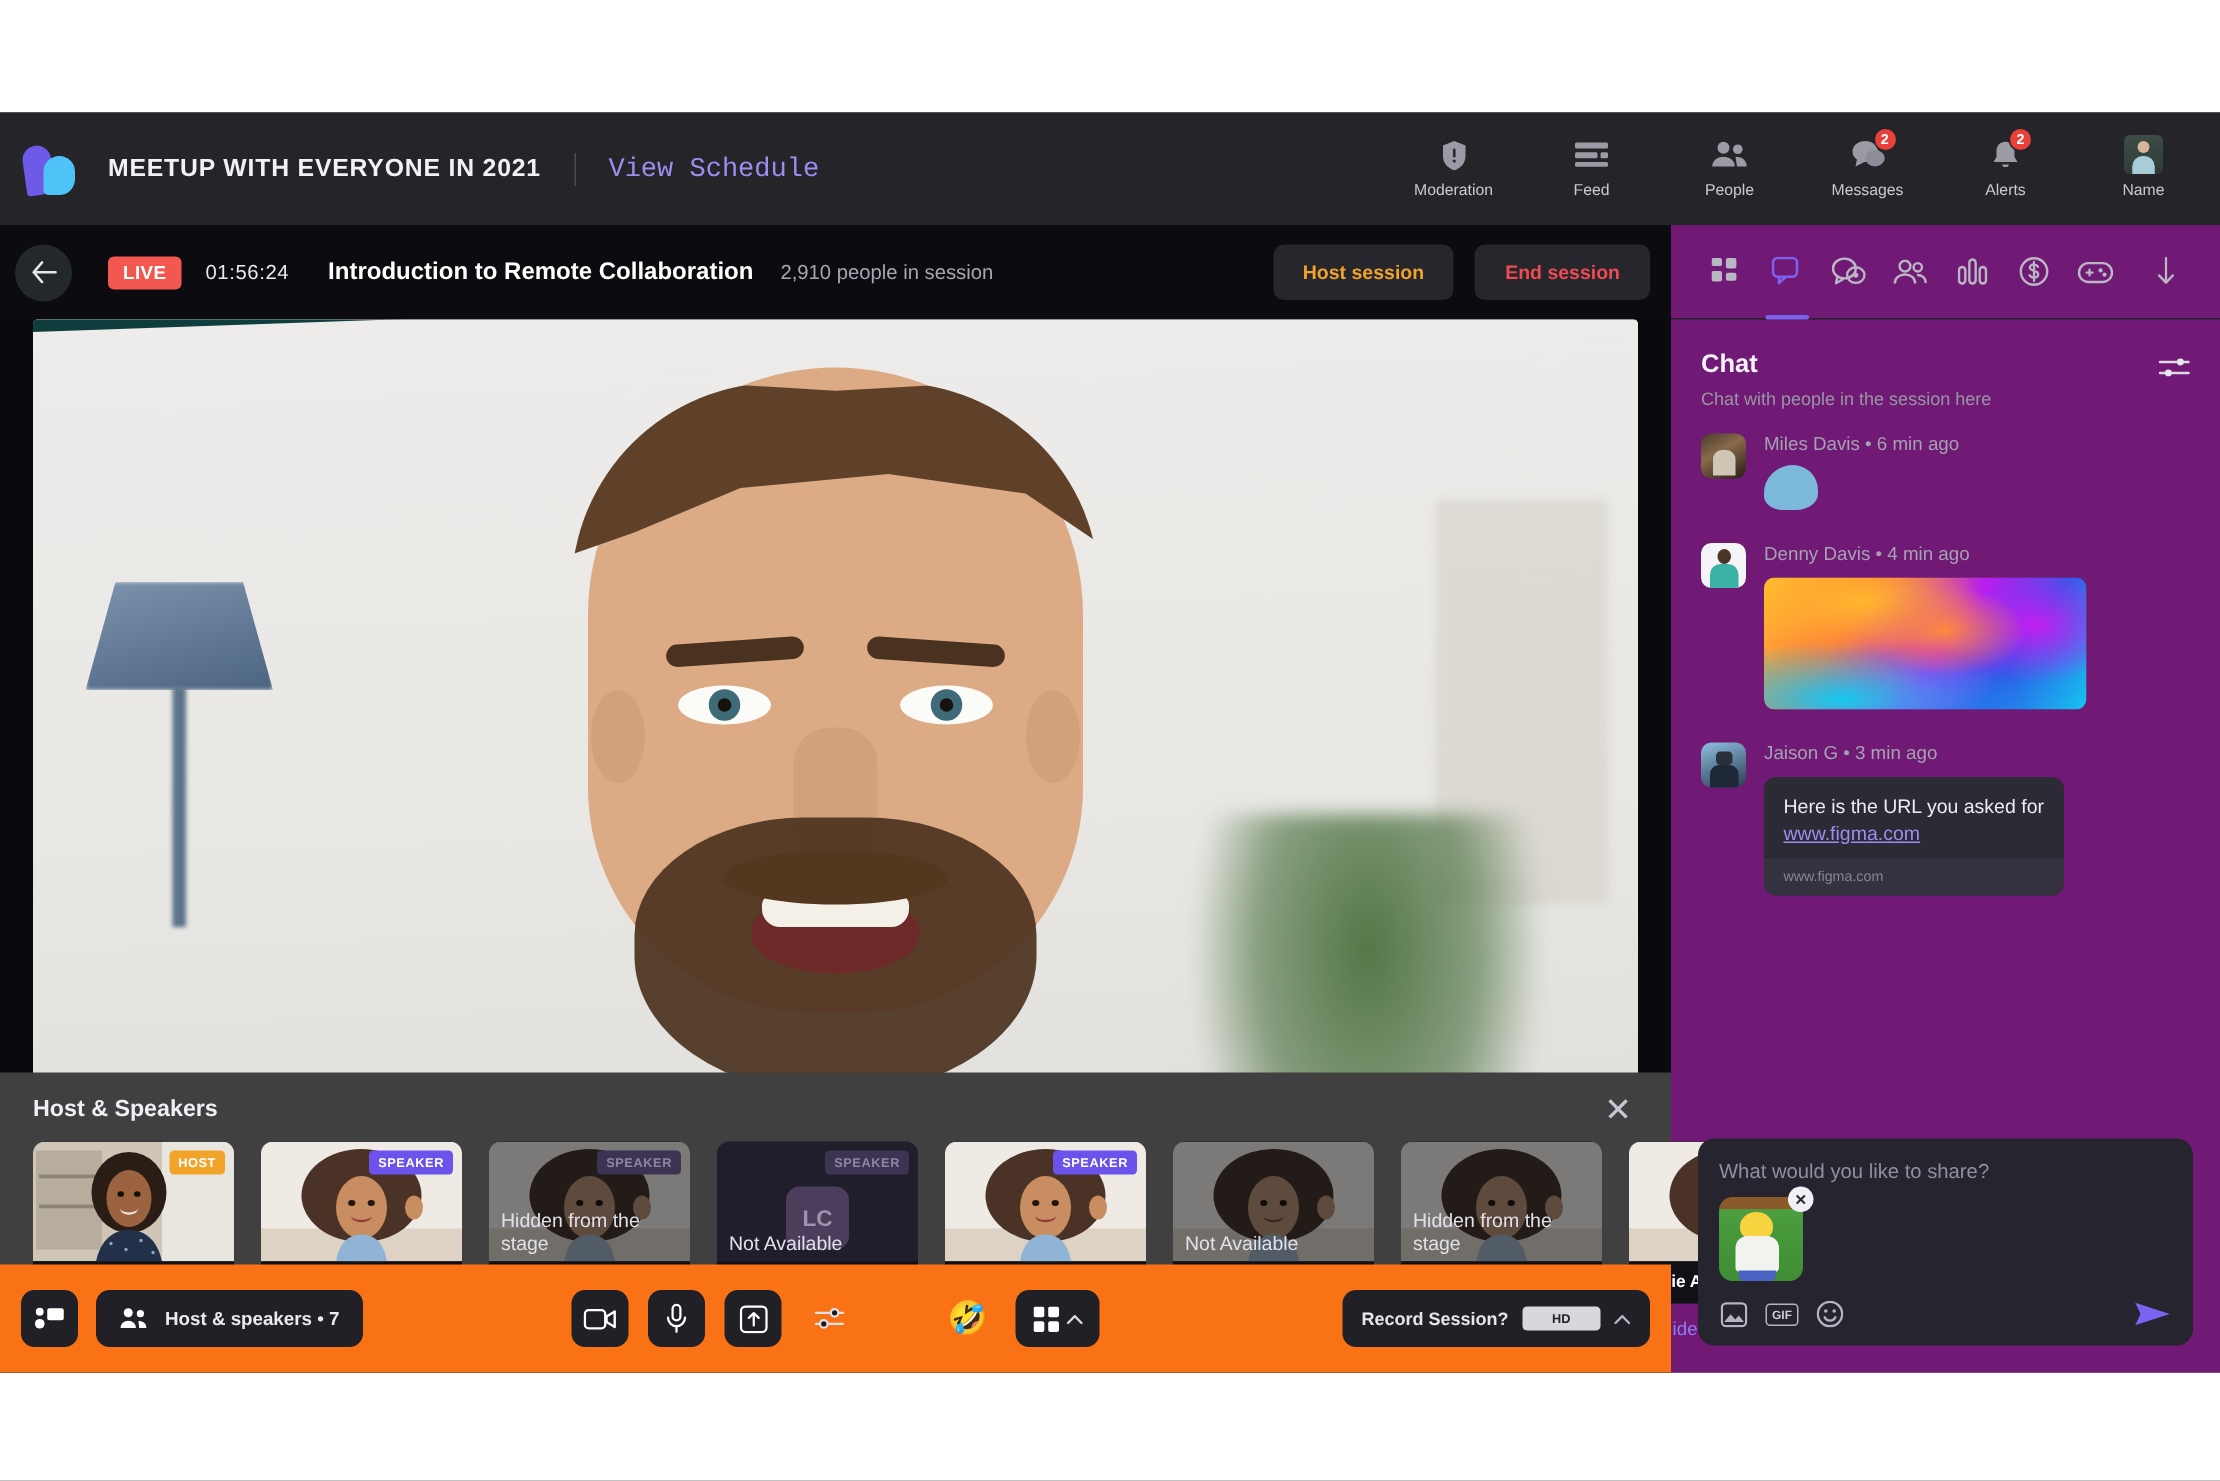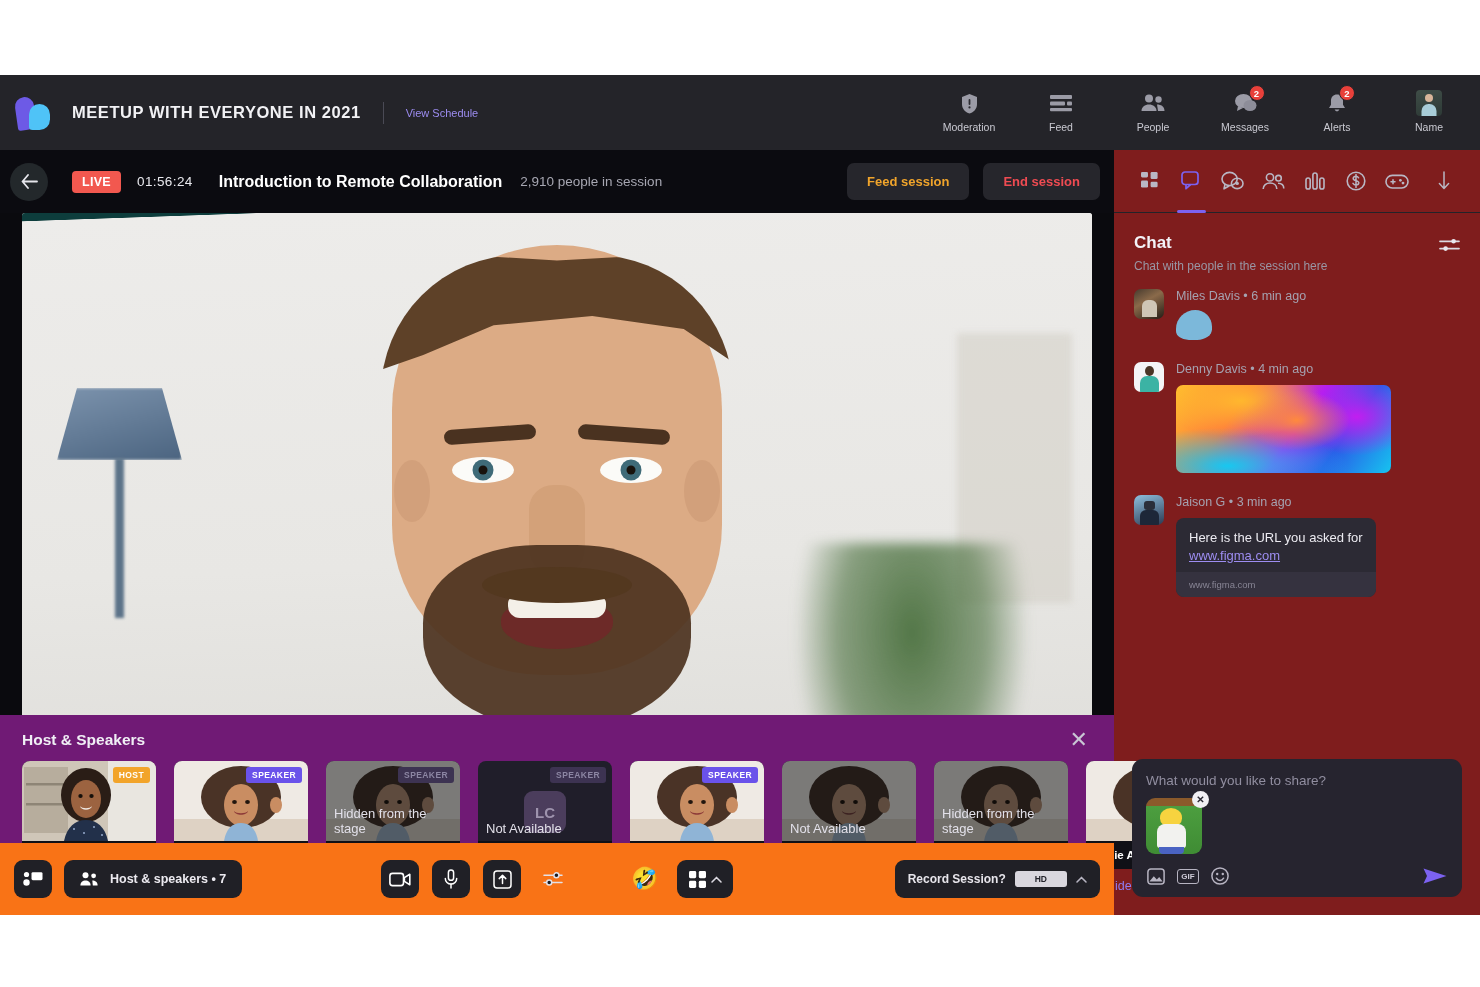--- a/index.html
+++ b/index.html
@@ -21,21 +21,21 @@
     background:#6d5ae6; border-radius:11px 11px 11px 3px; transform:rotate(-8deg);
   }
   .logo .drop-b {
     position:absolute; left:15px; top:11px; width:21px; height:26px;
     background:#4fc3f7; border-radius:12px 12px 12px 4px;
   }
   .brand-title {
     font-size:16.5px; font-weight:bold; color:#f2f2f5; letter-spacing:0.55px;
   }
   .nav-sep { width:1px; height:22px; background:#4a4a55; margin:0 22px; }
-  .view-schedule { font-size:11px; color:#9d8df1; cursor:pointer; }
+  .view-schedule { font-size:18px; color:#9d8df1; cursor:pointer;font-family:Liberation Mono, monospace; }
   .topnav-spacer { flex:1; }
 
   .nav-items { display:flex; align-items:flex-end; gap:34px; }
   .nav-item { display:flex; flex-direction:column; align-items:center; gap:7px; cursor:pointer; position:relative; width:58px; }
   .nav-item .ni-icon { height:22px; display:flex; align-items:center; justify-content:center; position:relative; }
   .nav-item .ni-label { font-size:10.5px; color:#c9c9d1; white-space:nowrap; }
   .badge {
     position:absolute; top:-7px; right:-8px; min-width:16px; height:16px; border-radius:8px;
     background:#e8403a; color:#fff; font-size:9.5px; font-weight:bold;
     display:flex; align-items:center; justify-content:center; padding:0 4px;
@@ -133,21 +133,21 @@
     position:absolute; left:50%; transform:translateX(-50%); top:300px; width:268px; height:185px;
     background:#4d3420; border-radius:44% 44% 52% 52%; opacity:0.93;
   }
   .mouth { position:absolute; left:50%; transform:translateX(-50%); top:352px; width:112px; height:52px; background:#6d2a28; border-radius:50% 50% 55% 55%; z-index:3; }
   .teeth { position:absolute; left:50%; transform:translateX(-50%); top:352px; width:98px; height:21px; background:#f4f0e8; border-radius:6px 6px 12px 12px; z-index:4; }
   .stache { position:absolute; left:50%; transform:translateX(-50%); top:322px; width:150px; height:36px; background:#53381f; border-radius:50%; z-index:5; }
 
   
   .tray {
     position:absolute; left:0; right:0; bottom:0; height:200px;
-    background:#701a75; padding:14px 0 0 0;
+    background:#404040; padding:14px 0 0 0;
   }
   .tray-head { display:flex; align-items:center; padding:0 22px 10px 22px; }
   .tray-title { font-size:15.5px; font-weight:bold; color:#f0eff5; }
   .tray-head-spacer { flex:1; }
   .tray-close { font-size:22px; color:#c9c6d4; cursor:pointer; line-height:1; padding:0 4px; }
 
   .tray-scroll { display:flex; gap:18px; padding:0 22px; align-items:flex-start; }
   .thumb-cell { width:134px; flex:0 0 134px; }
   .thumb-card { width:134px; height:108px; border-radius:8px; overflow:hidden; position:relative; background:#1a1822; }
   .thumb-media { position:absolute; left:0; right:0; top:0; height:80px; overflow:hidden; }
@@ -212,21 +212,21 @@
     gap:9px; padding:0 13px; cursor:pointer; font-size:12px; font-weight:bold; color:#e7e5eb;
   }
   .hd-badge {
     background:#d9d7de; color:#22222a; font-size:8.5px; font-weight:bold;
     padding:3px 20px; border-radius:3px;
   }
   .emoji-react { font-size:22px; cursor:pointer; line-height:1; }
   .gap-lg { width:28px; }
 
   
-  .rpanel { flex:1; background:#7f1d1d; display:flex; flex-direction:column; min-width:0; }
+  .rpanel { flex:1; background:#701a75; display:flex; flex-direction:column; min-width:0; }
   .rtabs {
     height:63px; flex:0 0 63px; display:flex; align-items:center; gap:0; padding:0 16px;
     border-bottom:1px solid #232329;
   }
   .rtab {
     width:41px; height:63px; display:flex; align-items:center; justify-content:center;
     cursor:pointer; position:relative;
   }
   .rtab.active::after {
     content:""; position:absolute; left:6px; right:6px; bottom:0; height:2.5px; background:#7c62f0; border-radius:2px;
@@ -396,21 +396,21 @@
         <div class="back-btn">
           <svg width="17" height="15" viewBox="0 0 17 15">
               <path d="M7 1L1.5 7.5 7 14M1.8 7.5H16" stroke="#e6e6ec" stroke-width="1.8" fill="none" stroke-linecap="round" stroke-linejoin="round"></path>
             </svg>
         </div>
         <div class="live-badge">LIVE</div>
         <div class="timer">01:56:24</div>
         <div class="session-title">Introduction to Remote Collaboration</div>
         <div class="session-count">2,910 people in session</div>
         <div class="sb-spacer"></div>
-        <button class="pill-btn pill-pause">Feed session</button>
+        <button class="pill-btn pill-pause">Host session</button>
         <button class="pill-btn pill-end">End session</button>
       </div>
 
       <div class="stage-video">
         <div class="room-bg"></div>
         <div class="shelf"></div>
         <div class="lamp-shade"></div>
         <div class="lamp-stand"></div>
         <div class="plant"></div>
         <div class="plant2"></div>

